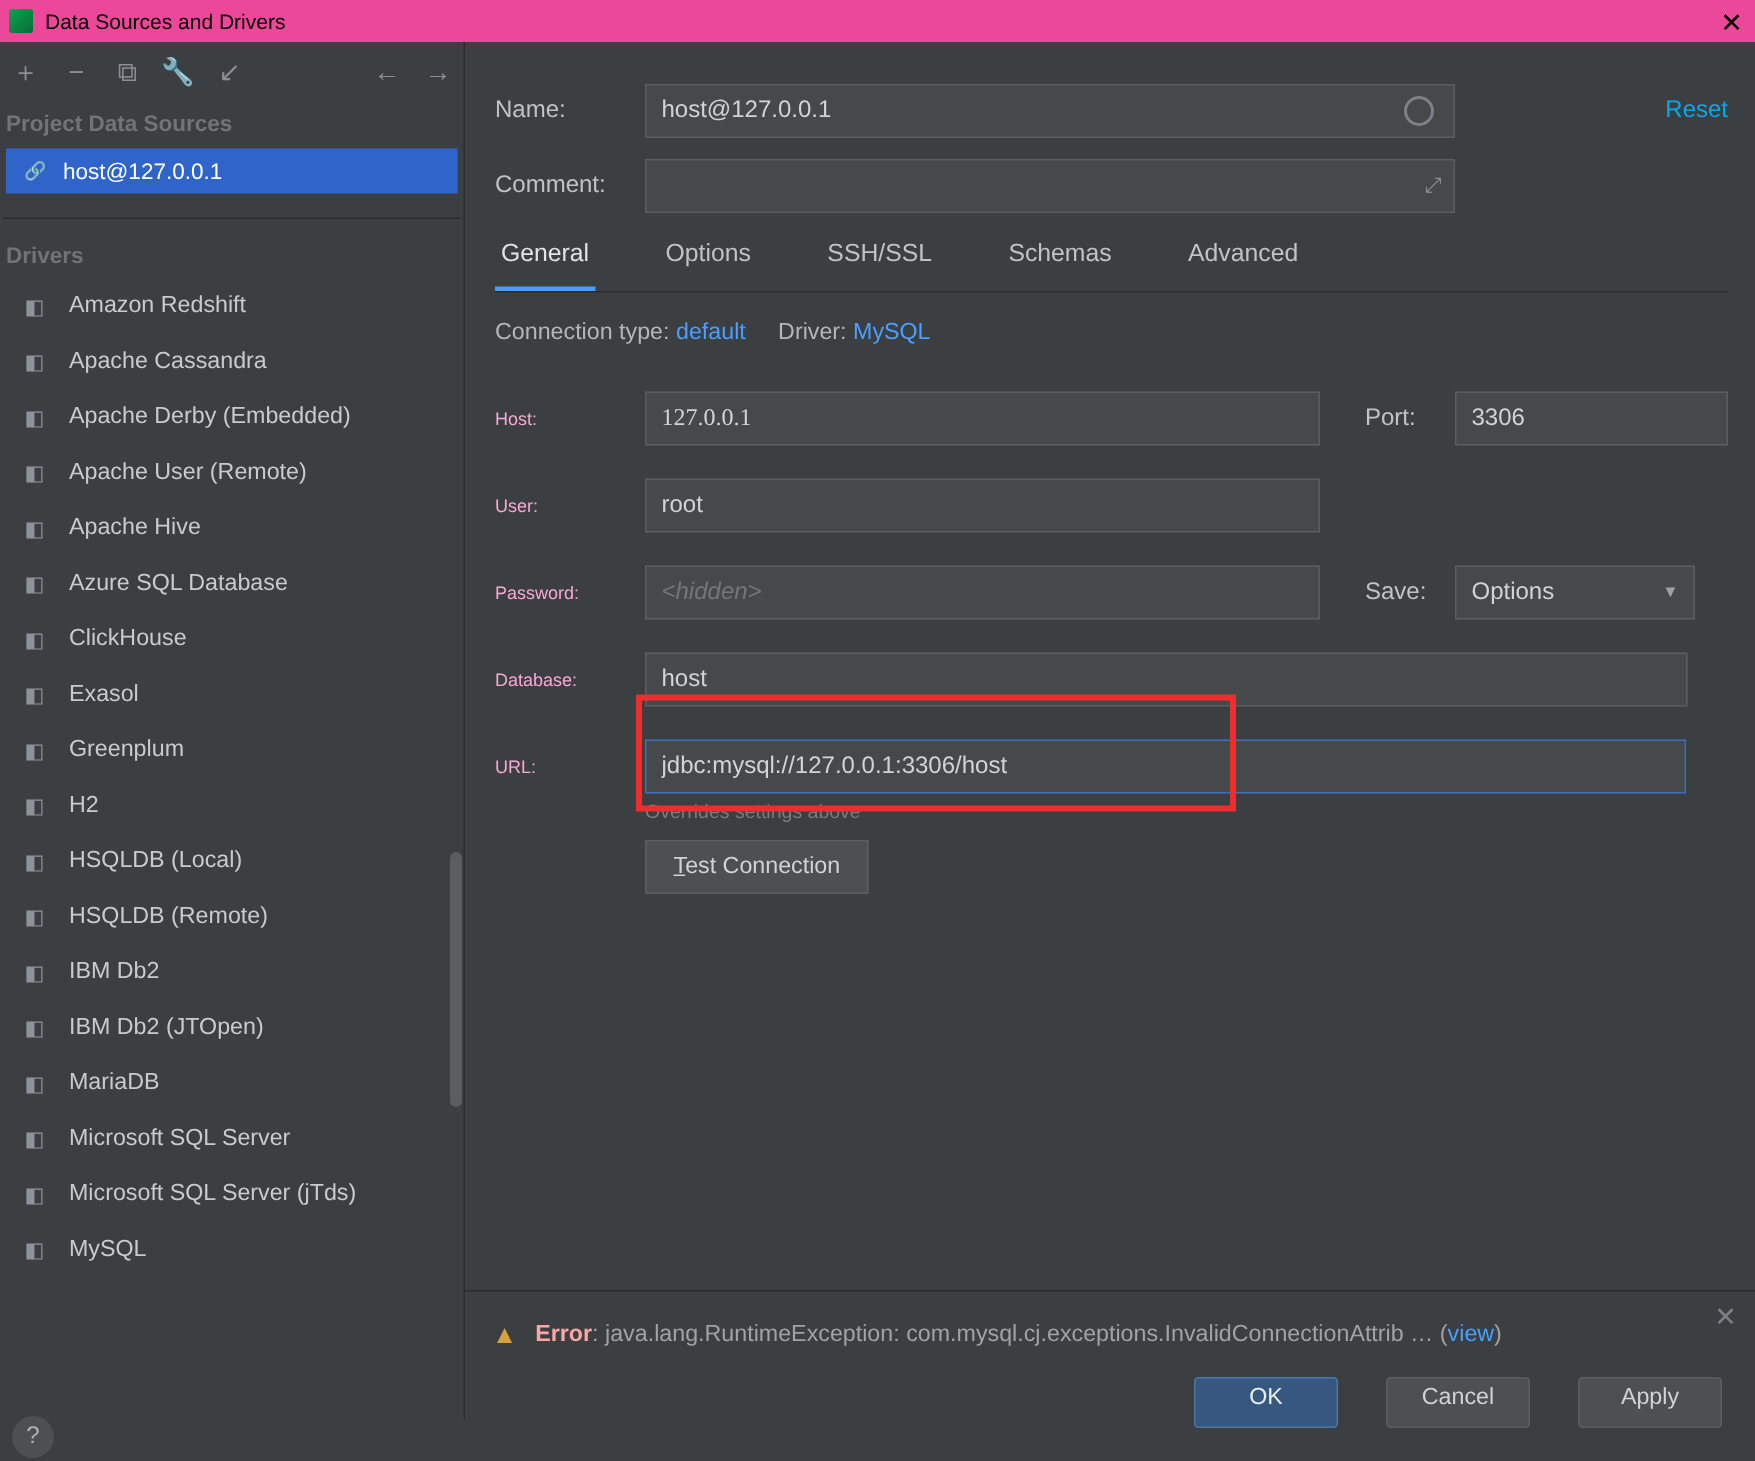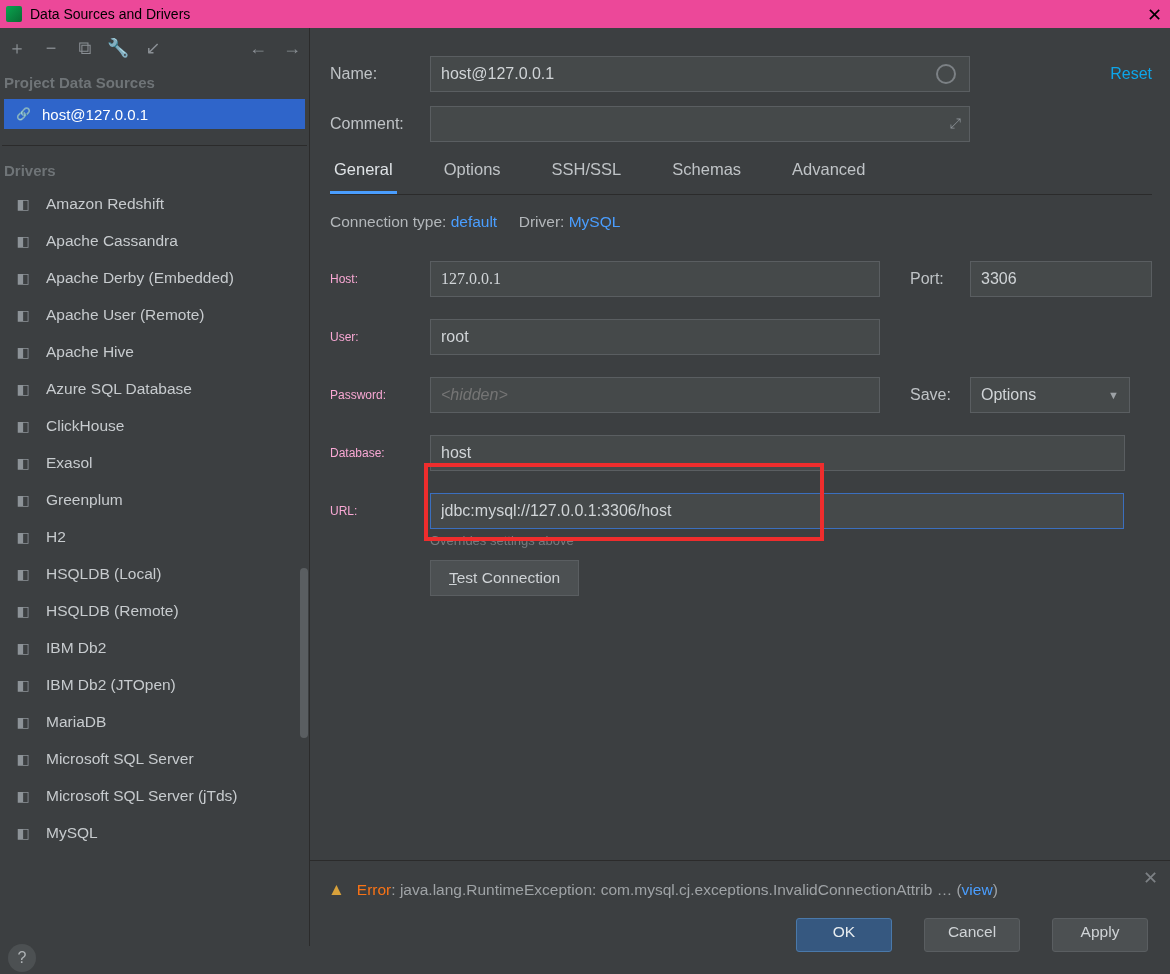--- a/index.html
+++ b/index.html
@@ -71,21 +71,21 @@
   .urlbox { width:694px; border:1px solid #3b6fbf; background:#45494a; }
   .highlight-box { position:absolute; left:-6px; top:-30px; width:400px; height:78px; border:4px solid #ef2d2d; pointer-events:none; }
   .hint { font-size:13px; color:#787c7f; margin: 4px 0 12px 100px; }
 
   .test-btn { margin-left:100px; background:#4c5052; border:1px solid #5a5e61; color:#cfd3d6; font-size:15.5px; height:36px; padding:0 18px; cursor:pointer; }
   .test-btn .u { text-decoration: underline; }
 
   
   .status { height:58px; border-top:1px solid #2b2b2b; display:flex; align-items:center; padding:0 18px; font-size:15.5px; color:#9fa3a6; position:relative; }
   .status .warn { color:#d8a13b; font-size:17px; margin-right:12px; }
-  .status .err-label { color:#f97316; font-weight:400; }
+  .status .err-label { color:#fca5a5; font-weight:700; }
   .status .view { color:#4a9eff; cursor:pointer; }
   .status .sx { position:absolute; right:12px; top:6px; color:#7d8185; font-size:18px; cursor:pointer; }
 
   
   .buttons { height:28px; display:flex; justify-content:flex-end; gap:32px; padding: 0 22px 0 0; align-items:flex-start; }
   .btn { height:34px; min-width:96px; font-size:15.5px; border:1px solid #5a5e61; background:#4c5052; color:#cfd3d6; cursor:pointer; padding-top:4px; text-align:center; border-radius:3px; }
   .btn.primary { background:#365880; border-color:#4a79aa; color:#e7ecef; }
 
   .help { position:absolute; left:8px; bottom:2px; width:28px; height:28px; border-radius:50%; background:#4c5052; color:#aeb2b5; display:flex; align-items:center; justify-content:center; font-size:16px; cursor:pointer; }
 </style>

